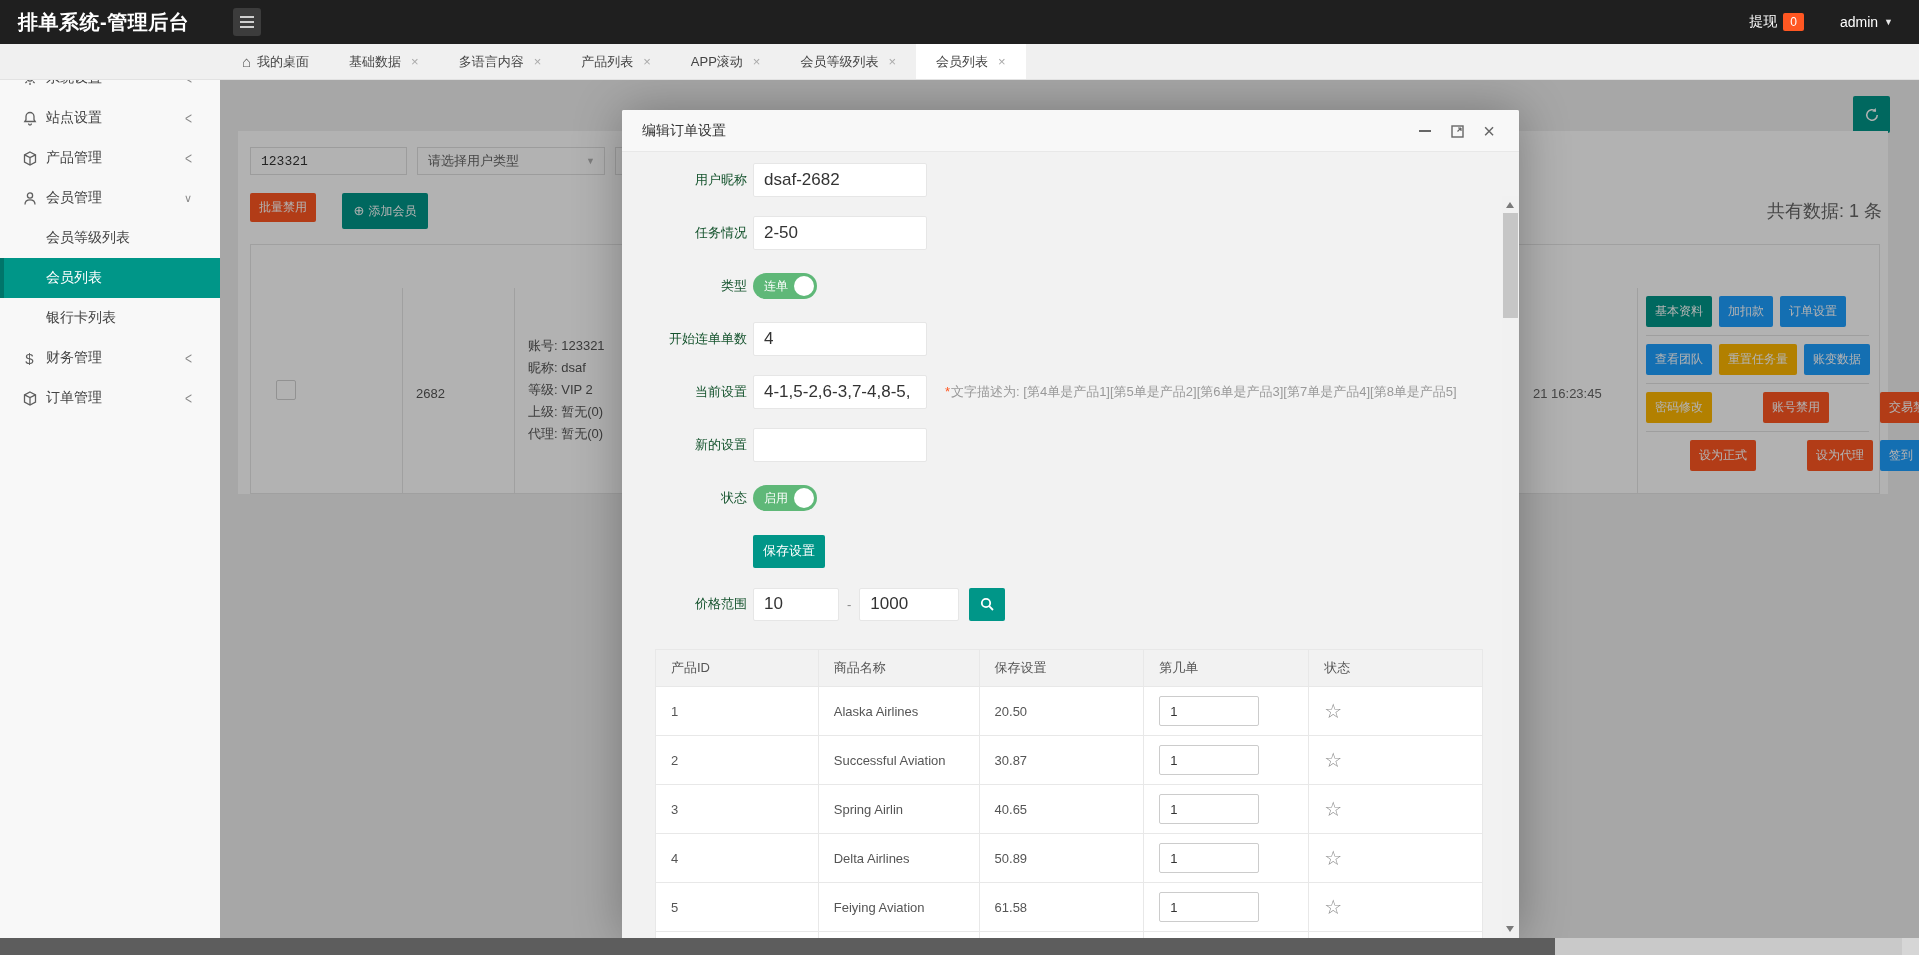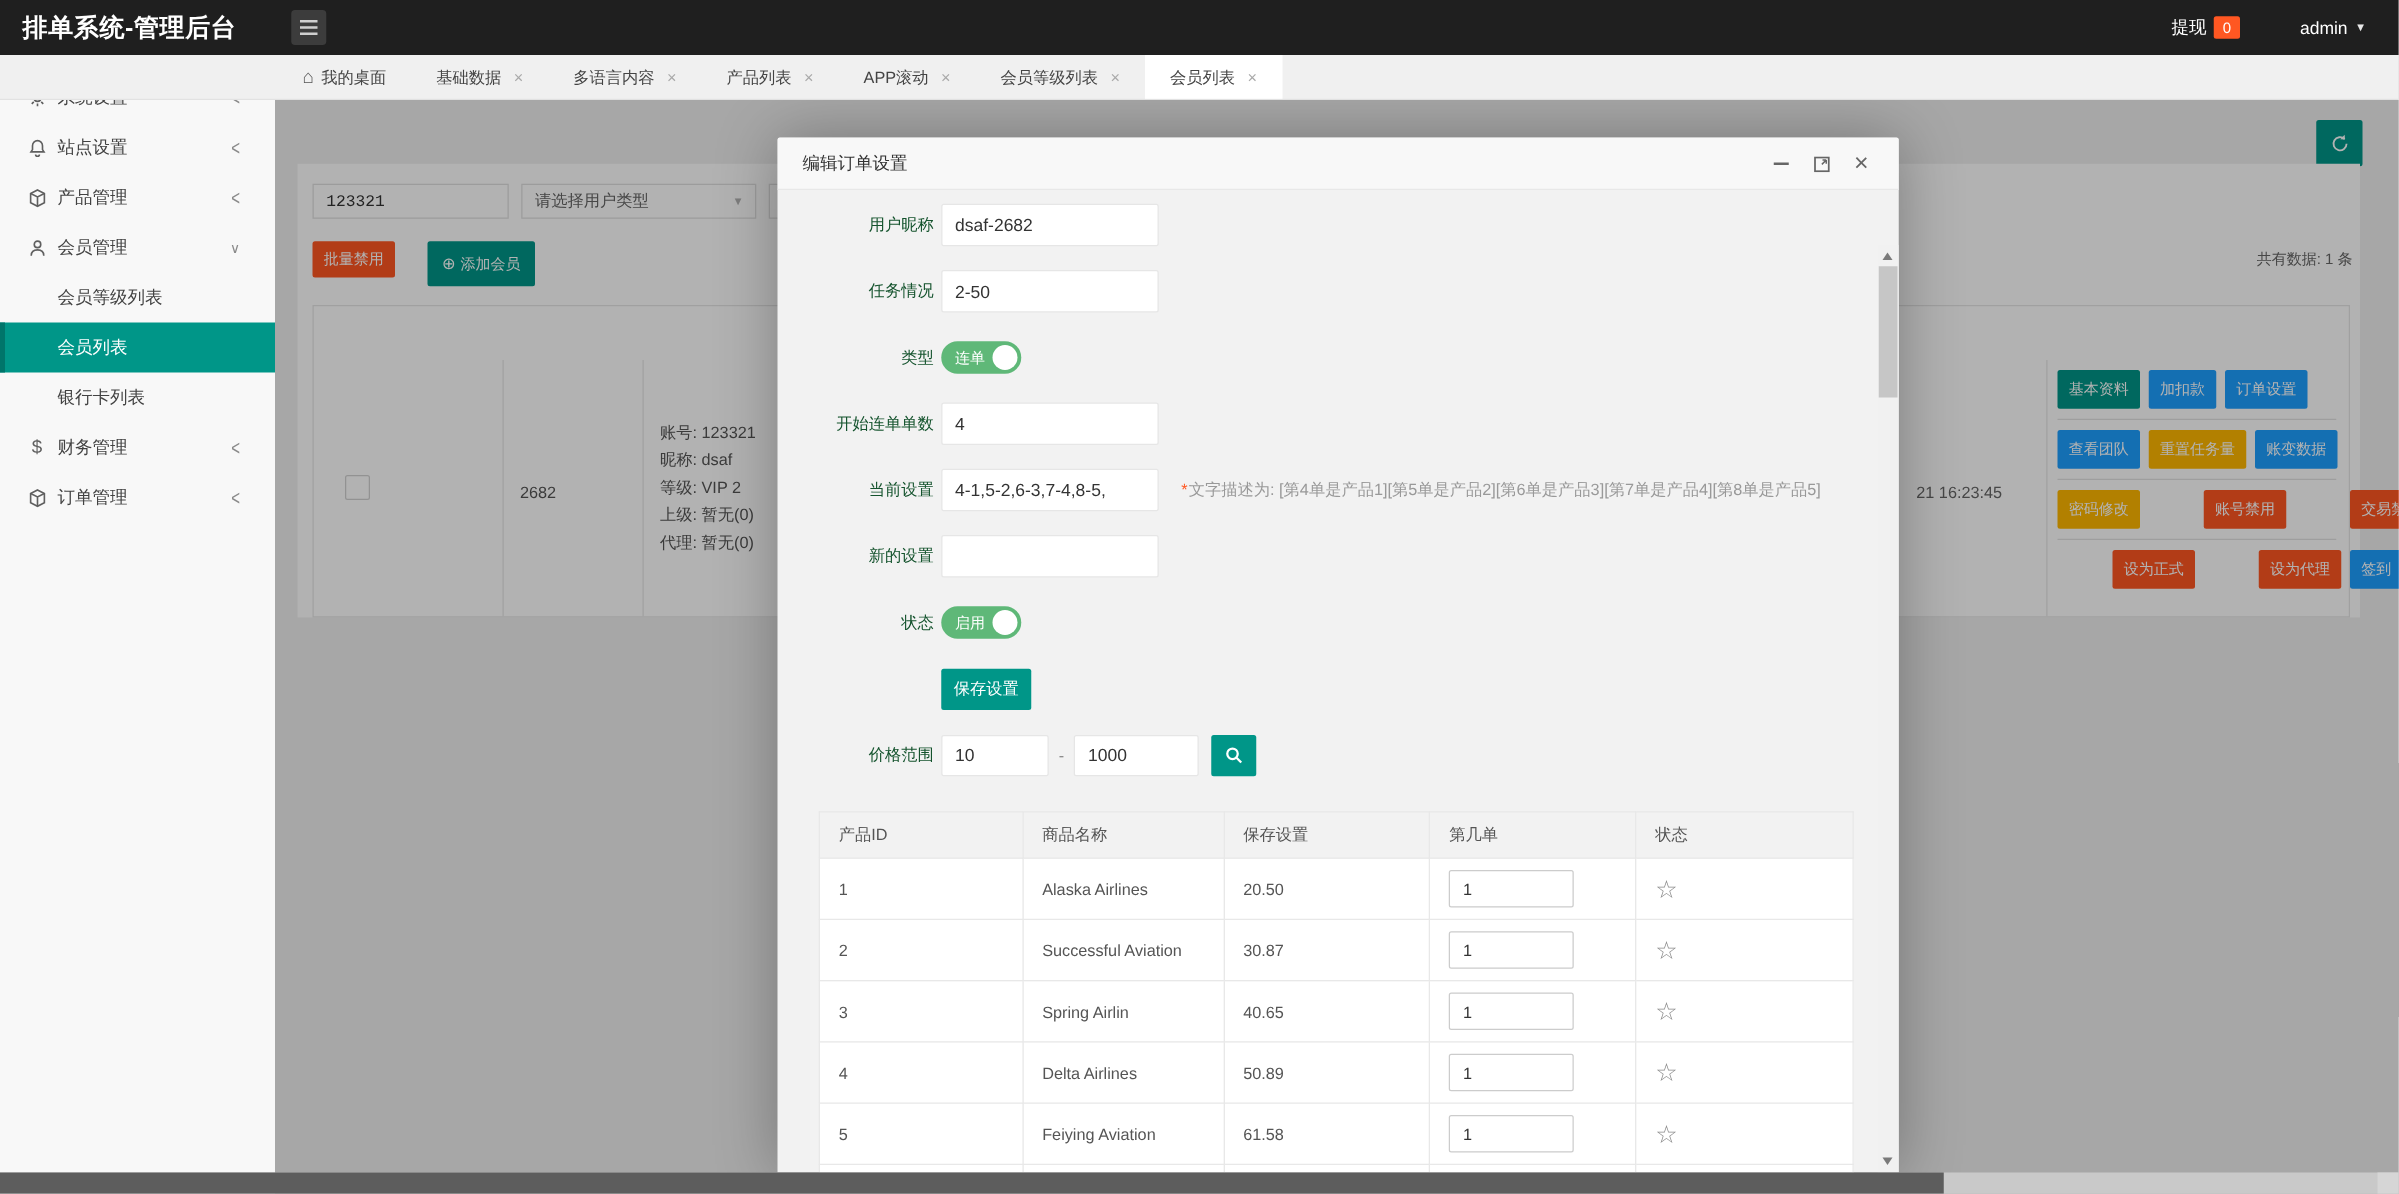--- a/index.html
+++ b/index.html
@@ -6,21 +6,21 @@
   html,body { width:1919px; height:955px; overflow:hidden; }
   body { font-family:"Liberation Sans","DejaVu Sans",sans-serif; font-size:13px; color:#333; background:#efefef; position:relative; }
 
   
   .topbar { position:absolute; left:0; top:0; width:1919px; height:44px; background:#1f1f1f; z-index:40; display:flex; align-items:center; }
   .topbar-title { color:#fff; font-size:20px; font-weight:bold; margin-left:18px; letter-spacing:.5px; }
   .hamburger { position:absolute; left:233px; top:8px; width:28px; height:28px; background:#3c3c3c; border-radius:3px; display:flex; flex-direction:column; justify-content:center; align-items:center; gap:3px; cursor:pointer; }
   .hamburger i { display:block; width:14px; height:2px; background:#cfcfcf; }
   .topbar-right { position:absolute; right:26px; top:0; height:44px; display:flex; align-items:center; color:#fff; font-size:14px; }
   .withdraw-badge { background:#FF5722; color:#fff; font-size:12px; border-radius:2px; padding:2px 7px; margin-left:6px; }
-  .topbar-user { margin-left:48px; display:flex; align-items:center; cursor:pointer; }
+  .topbar-user { margin-left:36px; display:flex; align-items:center; cursor:pointer; }
   .caret-down { font-size:9px; margin-left:6px; color:#e8e8e8; }
 
   
   .tabbar { position:absolute; left:0; top:44px; width:1919px; height:36px; background:#f0f0f0; border-bottom:1px solid #e2e2e2; display:flex; align-items:stretch; z-index:35; padding-left:222px; }
   .tab { display:flex; align-items:center; padding:0 20px; color:#444; cursor:pointer; white-space:nowrap; }
   .tab .home-icon { font-size:15px; margin-right:6px; color:#555; }
   .tab .tab-close { color:#a9a9a9; font-size:13px; margin-left:10px; }
   .tab.active { background:#fff; }
 
   
@@ -39,21 +39,21 @@
   .refresh-btn { position:absolute; right:29px; top:16px; width:37px; height:37px; background:#009688; border-radius:2px; display:flex; align-items:center; justify-content:center; cursor:pointer; }
   .panel { position:absolute; left:18px; top:51px; width:1650px; height:363px; background:#fff; }
   .search-input { position:absolute; left:12px; top:16px; width:157px; height:28px; border:1px solid #e0e0e0; background:#fff; padding:0 10px; font-size:13px; color:#333; font-family:Liberation Mono, monospace; }
   .type-select { position:absolute; left:179px; top:16px; width:188px; height:28px; border:1px solid #e0e0e0; background:#fff; color:#666; display:flex; align-items:center; padding:0 10px; cursor:pointer; }
   .type-select .sel-caret { position:absolute; right:9px; font-size:9px; color:#b3b3b3; }
   .search-input.third { left:377px; width:160px; }
   .btn { border:none; border-radius:2px; color:#fff; font-size:12px; cursor:pointer; font-family:inherit; }
   .batch-btn { position:absolute; left:12px; top:62px; width:66px; height:29px; background:#FF5722; }
   .add-btn { position:absolute; left:104px; top:62px; width:86px; height:36px; background:#009688; }
   .add-btn .plus { font-size:13px; margin-right:4px; }
-  .total-text { position:absolute; right:6px; top:68px; color:#666; font-size:12px; }
+  .total-text { position:absolute; right:6px; top:68px; color:#666; font-size:18px; }
 
   .m-table { position:absolute; left:12px; top:113px; width:1630px; bottom:0; border:1px solid #e6e6e6; }
   .m-thead { display:flex; height:43px; background:#f2f2f2; border-bottom:1px solid #e6e6e6; color:#5a5a5a; }
   .m-th { display:flex; align-items:center; padding-left:13px; border-right:1px solid #e6e6e6; }
   .m-th:last-child, .m-td:last-child { border-right:none; }
   .m-trow { display:flex; position:absolute; top:43px; bottom:0; left:0; right:0; }
   .m-td { border-right:1px solid #e6e6e6; position:relative; }
   .w-select { width:152px; } .w-id { width:112px; } .w-info { width:1123px; } .w-op { width:239px; }
   .checkbox { width:20px; height:20px; background:#fff; border:1px solid #d2d2d2; border-radius:2px; cursor:pointer; }
   .m-th .checkbox { margin-left:12px; }
@@ -76,21 +76,21 @@
   .modal-controls { position:absolute; right:22px; top:0; height:42px; display:flex; align-items:center; gap:16px; }
   .mc { width:16px; height:16px; display:flex; align-items:center; justify-content:center; color:#666; cursor:pointer; }
   .mc-min i { display:block; width:12px; height:2px; background:#666; }
   .mc-close { font-size:20px; color:#666; }
   .modal-body { position:absolute; left:0; top:43px; right:0; bottom:0; }
 
   .f-row { display:flex; align-items:center; height:34px; margin:0 0 19px 0; }
   .f-row:first-child { margin-top:10px; }
   .f-label { width:125px; text-align:right; color:#14532d; padding-right:0; flex:none; }
   .f-ctl { margin-left:6px; display:flex; align-items:center; }
-  .f-input { width:174px; height:34px; border:1px solid #e6e6e6; border-radius:2px; background:#fff; padding:0 10px; font-size:14px; color:#333; font-family:inherit; }
+  .f-input { width:174px; height:34px; border:1px solid #e6e6e6; border-radius:2px; background:#fff; padding:0 10px; font-size:17px; color:#333; font-family:inherit; }
   .toggle { width:64px; height:26px; border-radius:13px; background:#5FB878; position:relative; color:#fff; font-size:12px; display:flex; align-items:center; padding-left:11px; cursor:pointer; }
   .toggle .knob { position:absolute; right:3px; top:3px; width:20px; height:20px; border-radius:50%; background:#fff; }
   .hint { margin-left:18px; font-size:13px; color:#999; white-space:nowrap; }
   .hint .star { color:#FF5722; margin-right:1px; }
   .save-btn { margin-left:131px; width:72px; height:33px; background:#009688; font-size:13px; }
   .price-input { width:86px; height:33px; }
   .price-sep { margin:0 8px; color:#888; }
   .price-max { width:100px; }
   .search-btn { margin-left:10px; width:36px; height:33px; background:#009688; display:flex; align-items:center; justify-content:center; }
 

